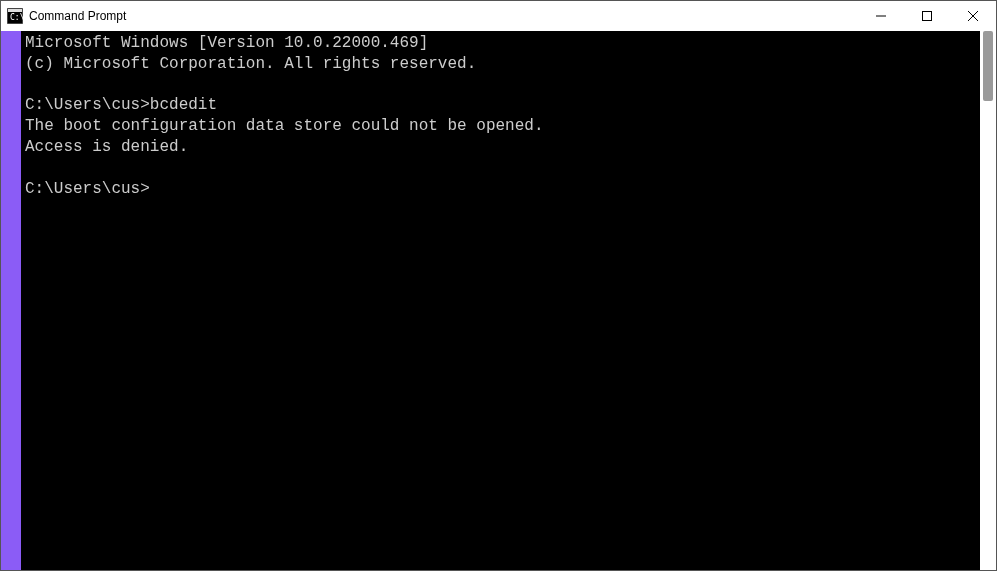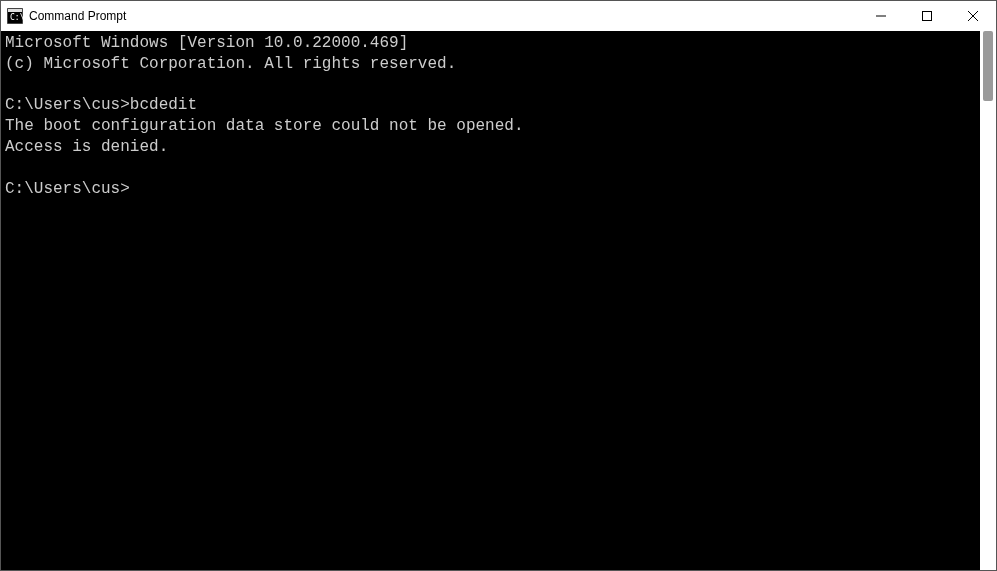--- a/index.html
+++ b/index.html
@@ -61,20 +61,21 @@
     }
     .win-btn svg {
       width: 10px;
       height: 10px;
     }
     .content-wrap {
       flex: 1;
       display: flex;
       background: #8b5cf6;
       overflow: hidden;
+      padding-left: 20px;
     }
     .terminal {
       flex: 1;
       background: #000;
       color: #cccccc;
       font-family: Consolas, "Courier New", monospace;
       font-size: 16px;
       line-height: 1.3;
       padding: 2px 4px 4px 4px;
       white-space: pre;

